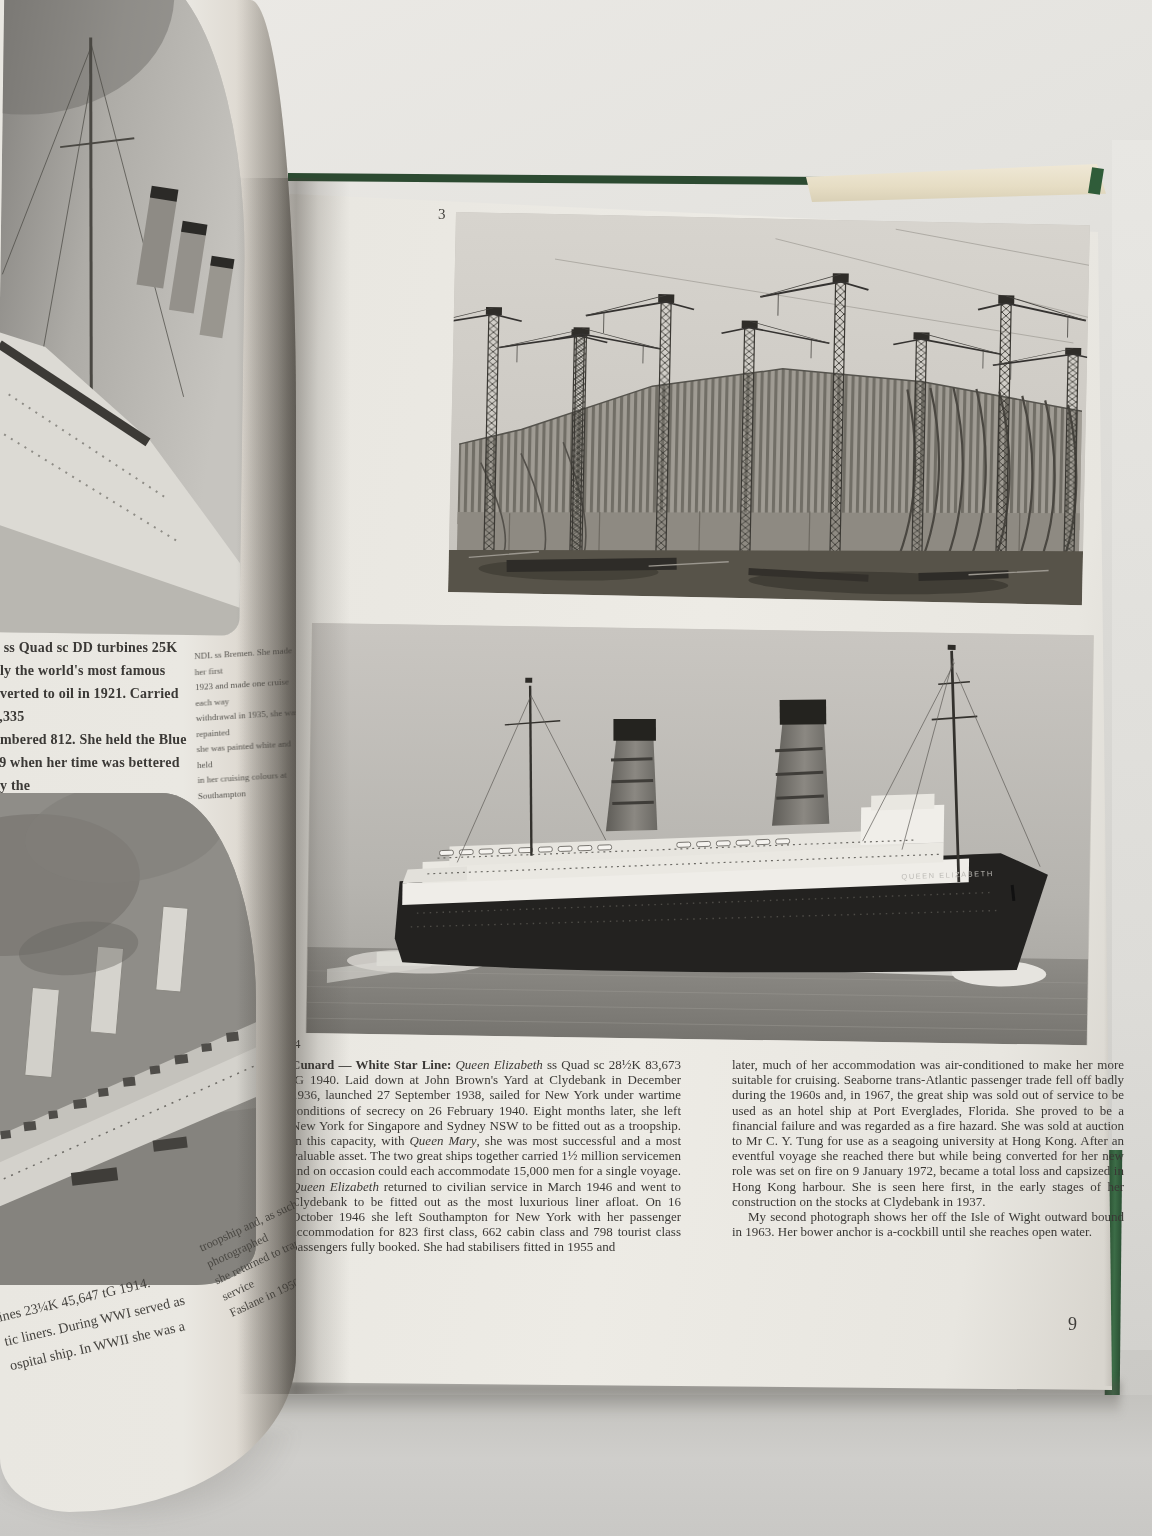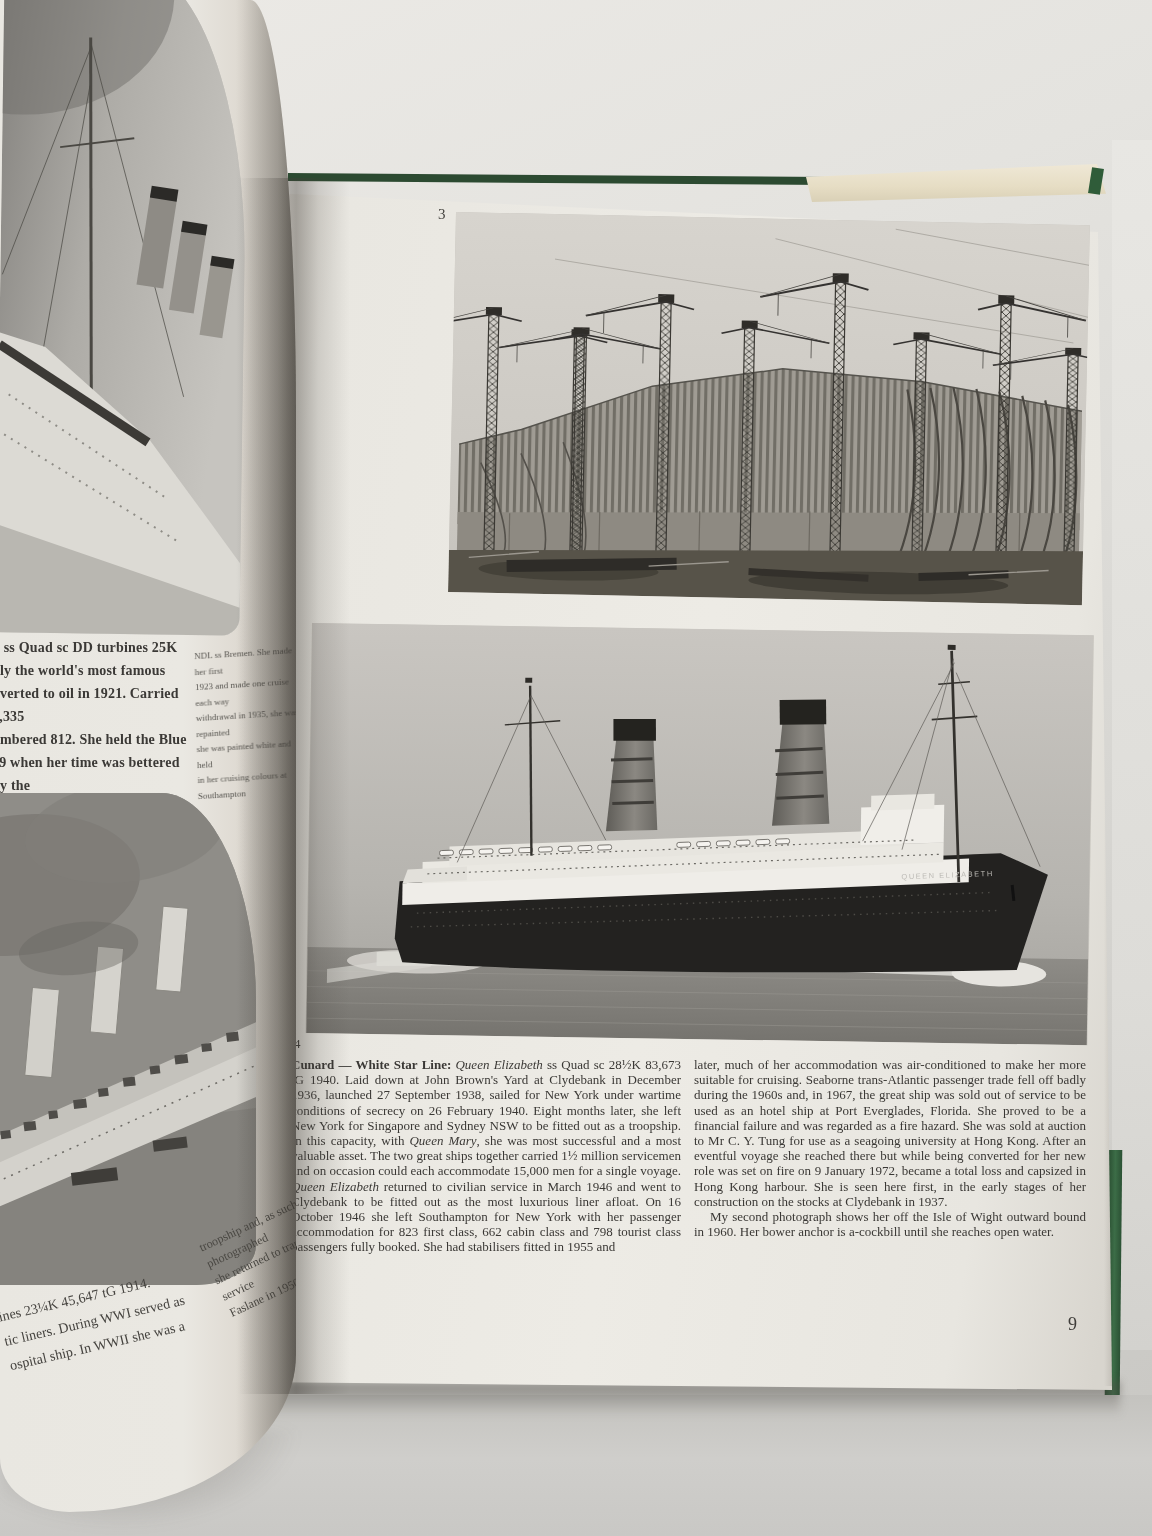--- a/index.html
+++ b/index.html
@@ -34,21 +34,21 @@
   #fig4-num{left:282px;top:600px;}
   #caption-ref{left:284px;top:1036px;font-size:13px;color:#3b3936;}
   #page-num{left:1068px;top:1314px;font-size:18px;color:#3f3d3a;}
   
   .photo{overflow:hidden;background:#c9c6c0;}
   #fig3-photo{left:456px;top:212px;width:634px;height:380px;transform:rotate(1.2deg);transform-origin:top left;}
   #fig4-photo{left:312px;top:623px;width:782px;height:410px;transform:rotate(0.9deg);transform-origin:top left;}
   
   .cap-col{font-size:13px;line-height:15.2px;text-align:justify;color:#3a3835;}
   #cap-left{left:291px;top:1057px;width:390px;}
-  #cap-right{left:694px;top:1057px;width:392px;}
+  #cap-right{left:732px;top:1057px;width:392px;}
   #cap-right .p2{text-indent:16px;}
   
   #left-page{left:0;top:0;width:296px;height:1512px;overflow:hidden;
     border-top-right-radius:46px 420px;border-bottom-right-radius:230px 160px;border-bottom-left-radius:70px 55px;
     background:linear-gradient(to right,#e9e7e1 0%,#eae8e2 62%,#ded9d1 82%,#c7c2b9 95%,#b3aea5 100%);}
   #left-gutter-shade{left:236px;top:0;width:60px;height:1512px;
     background:linear-gradient(to right,rgba(60,57,52,0),rgba(60,57,52,.30) 70%,rgba(45,42,38,.48));}
   #lp-top-photo{left:0;top:-34px;width:244px;height:668px;border-top-right-radius:115px 300px;border-bottom-right-radius:18px;transform:rotate(0.8deg);}
   #lp-bottom-photo{left:0;top:793px;width:256px;height:492px;border-top-right-radius:95px 210px;border-bottom-right-radius:60px 40px;}
   .lp-col{position:absolute;color:#3b3936;}
@@ -227,21 +227,21 @@
     </svg>
   </div>
 
   <div class="abs fig-num" id="fig3-num">3</div>
   <div class="abs fig-num" id="fig4-num">4</div>
   <div class="abs" id="caption-ref">3/4</div>
 
   <div class="abs cap-col" id="cap-left"><span style="font-weight: bold;">Cunard — White Star Line: </span><span style="font-style: italic;">Queen Elizabeth</span><span>  ss  Quad sc  28½K  83,673 tG  1940. Laid down at John Brown's Yard at Clydebank in December 1936, launched 27 September 1938, sailed for New York under wartime conditions of secrecy on 26 February 1940. Eight months later, she left New York for Singapore and Sydney NSW to be fitted out as a troopship. In this capacity, with </span><span style="font-style: italic;">Queen Mary</span><span>, she was most successful and a most valuable asset. The two great ships together carried 1½ million servicemen and on occasion could each accommodate 15,000 men for a single voyage. </span><span style="font-style: italic;">Queen Elizabeth</span><span> returned to civilian service in March 1946 and went to Clydebank to be fitted out as the most luxurious liner afloat. On 16 October 1946 she left Southampton for New York with her passenger accommodation for 823 first class, 662 cabin class and 798 tourist class passengers fully booked. She had stabilisers fitted in 1955 and</span></div>
   <div class="abs cap-col" id="cap-right">
     <div class="p1">later, much of her accommodation was air-conditioned to make her more suitable for cruising. Seaborne trans-Atlantic passenger trade fell off badly during the 1960s and, in 1967, the great ship was sold out of service to be used as an hotel ship at Port Everglades, Florida. She proved to be a financial failure and was regarded as a fire hazard. She was sold at auction to Mr C. Y. Tung for use as a seagoing university at Hong Kong. After an eventful voyage she reached there but while being converted for her new role was set on fire on 9 January 1972, became a total loss and capsized in Hong Kong harbour. She is seen here first, in the early stages of her construction on the stocks at Clydebank in 1937.</div>
-    <div class="p2">My second photograph shows her off the Isle of Wight outward bound in 1960. Her bower anchor is a-cockbill until she reaches open water.</div>
+    <div class="p2">My second photograph shows her off the Isle of Wight outward bound in 1963. Her bower anchor is a-cockbill until she reaches open water.</div>
   </div>
 
   <div class="abs" id="page-num">9</div>
 
   <div class="abs" id="left-page">
 
     <div class="abs photo" id="lp-top-photo">
       <svg width="244" height="668" viewBox="0 0 244 668">
         <defs>
           <linearGradient id="skyL" x1="0" y1="0" x2="1" y2="0.4">

